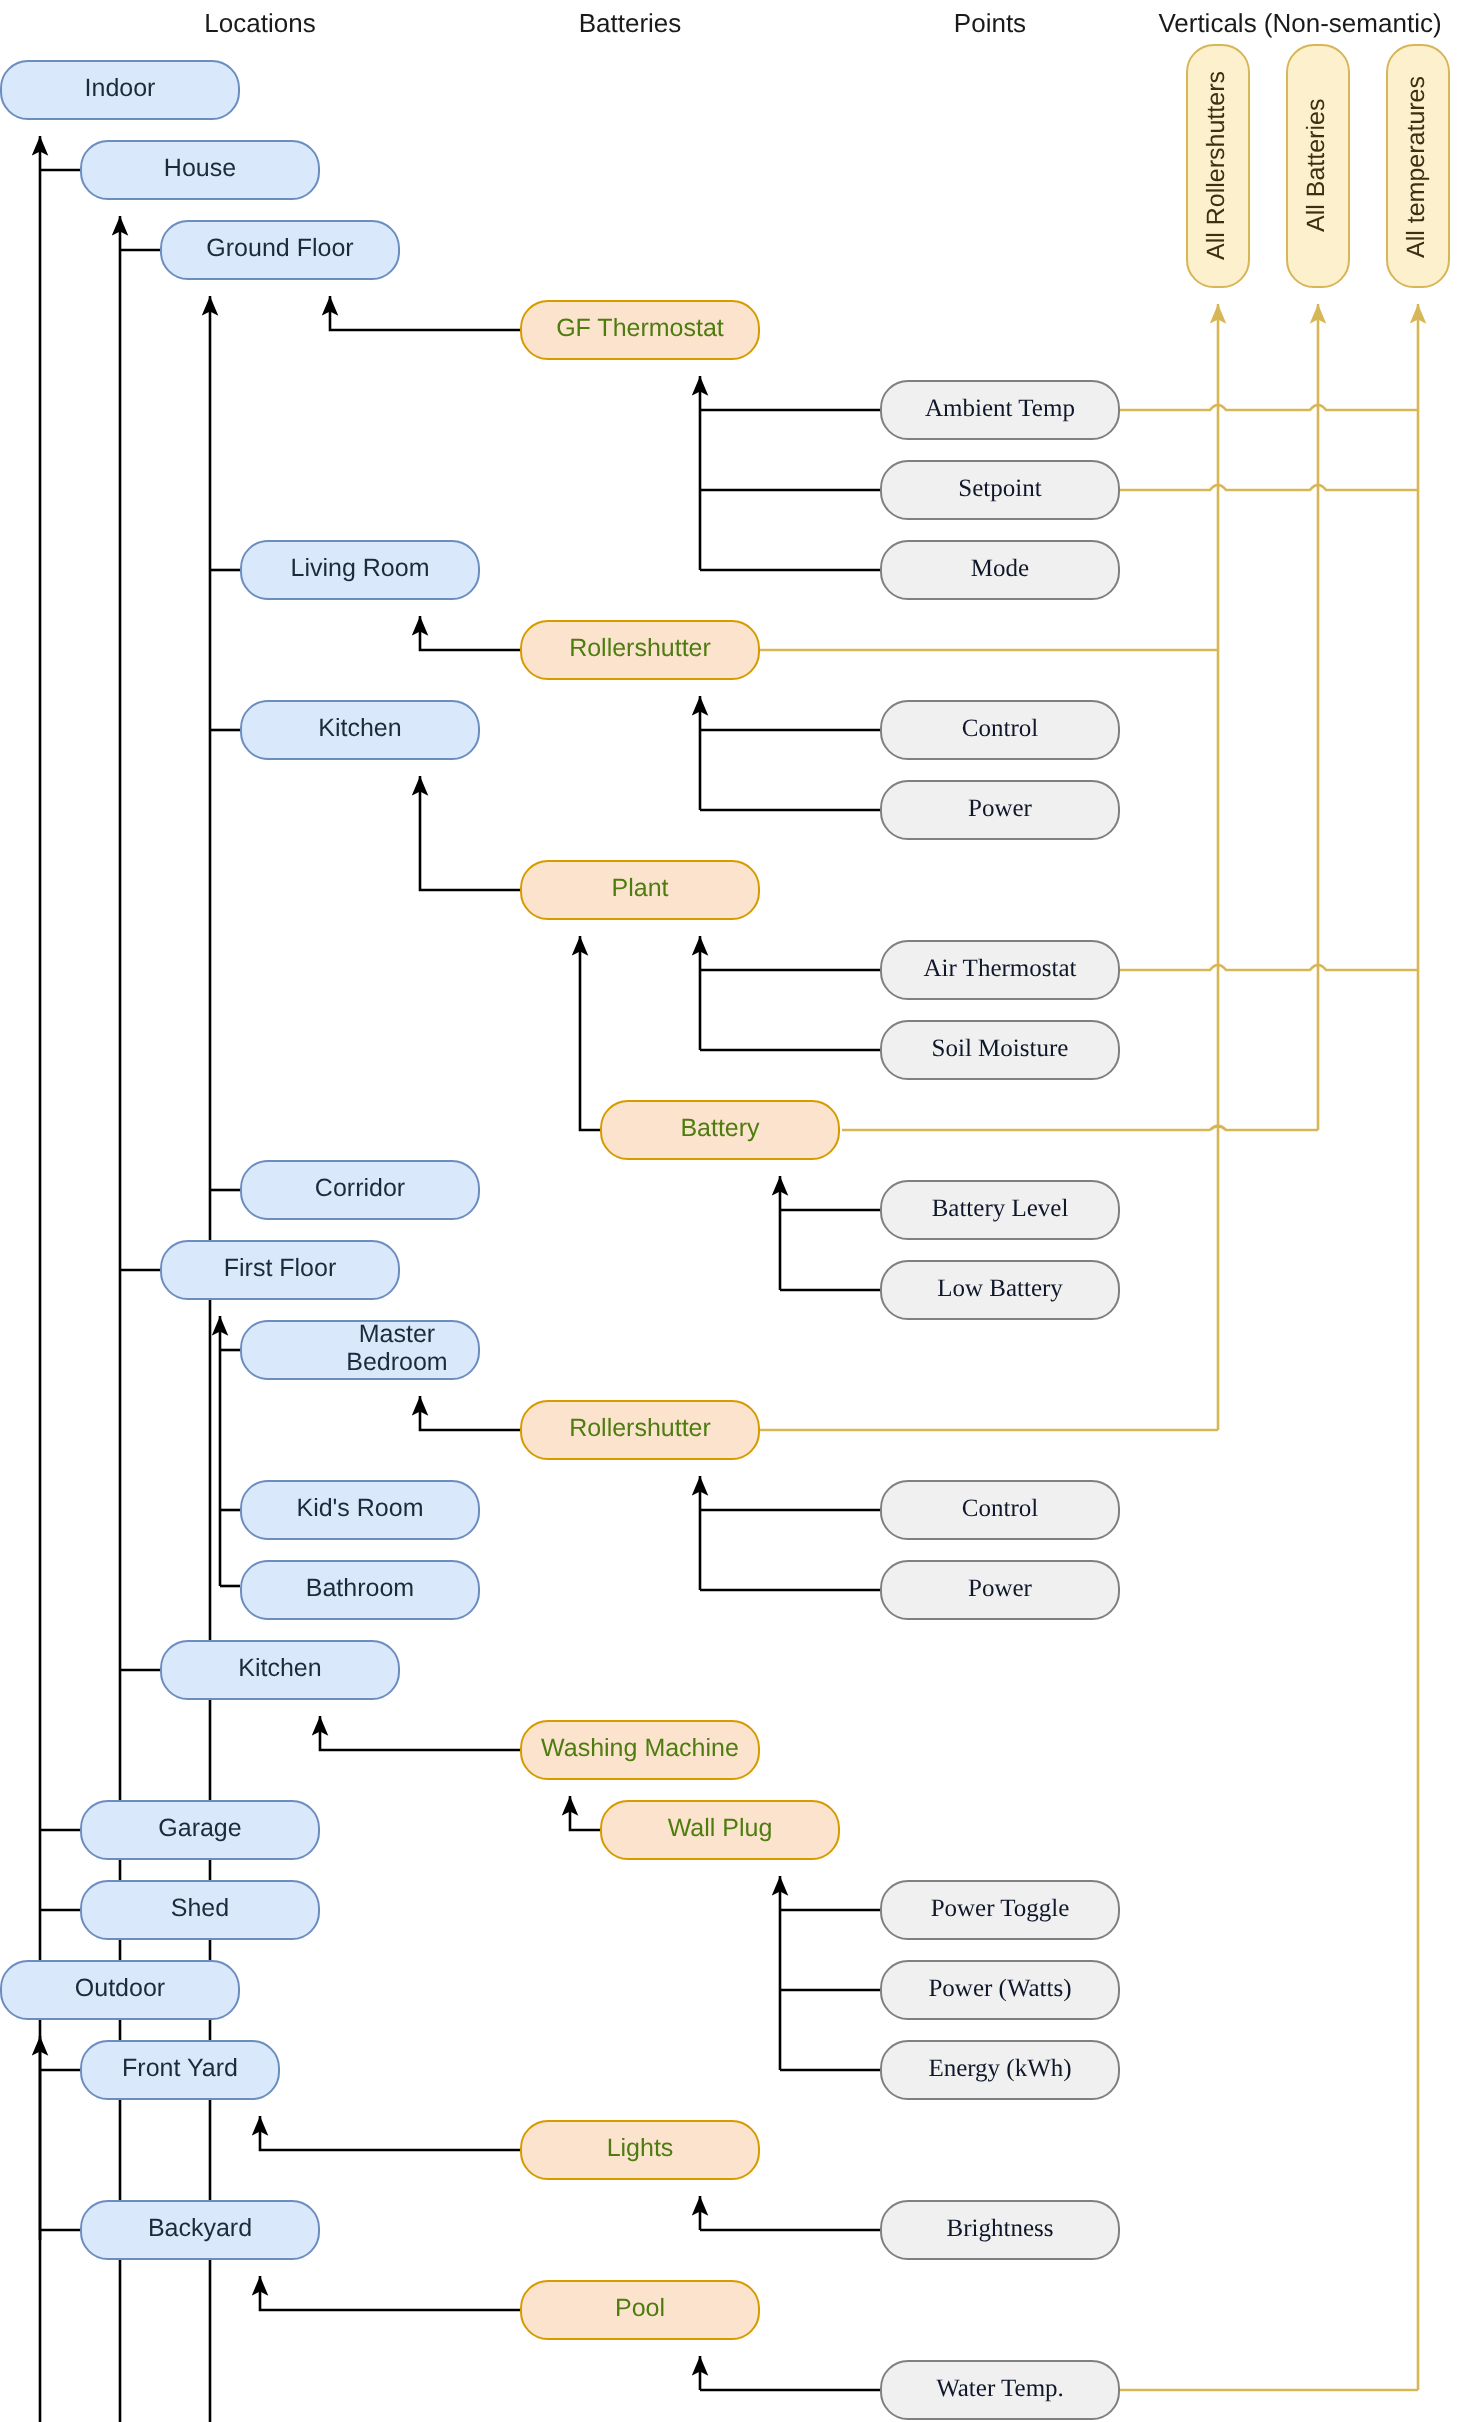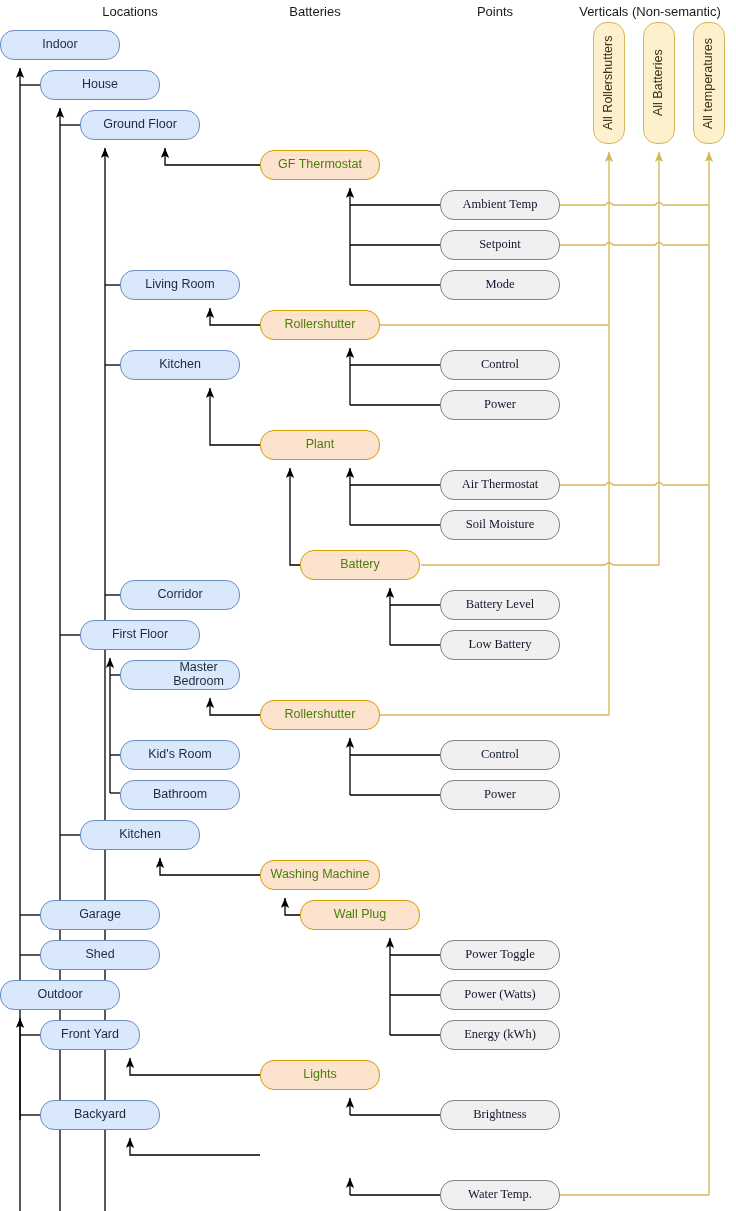--- a/index.html
+++ b/index.html
@@ -155,20 +155,21 @@
   <div class="node loc" style="left:40px;top:1100px;width:120px;">Backyard</div>
 
   <div class="node equip" style="left:260px;top:150px;width:120px;">GF Thermostat</div>
   <div class="node equip" style="left:260px;top:310px;width:120px;">Rollershutter</div>
   <div class="node equip" style="left:260px;top:430px;width:120px;">Plant</div>
   <div class="node equip" style="left:300px;top:550px;width:120px;">Battery</div>
   <div class="node equip" style="left:260px;top:700px;width:120px;">Rollershutter</div>
   <div class="node equip" style="left:260px;top:860px;width:120px;">Washing Machine</div>
   <div class="node equip" style="left:300px;top:900px;width:120px;">Wall Plug</div>
   <div class="node equip" style="left:260px;top:1060px;width:120px;">Lights</div>
+  <div class="node equip" style="left:260px;top:1140px;width:120px;">Pool</div>
 
   <div class="node point" style="left:440px;top:190px;width:120px;">Ambient Temp</div>
   <div class="node point" style="left:440px;top:230px;width:120px;">Setpoint</div>
   <div class="node point" style="left:440px;top:270px;width:120px;">Mode</div>
   <div class="node point" style="left:440px;top:350px;width:120px;">Control</div>
   <div class="node point" style="left:440px;top:390px;width:120px;">Power</div>
   <div class="node point" style="left:440px;top:470px;width:120px;">Air Thermostat</div>
   <div class="node point" style="left:440px;top:510px;width:120px;">Soil Moisture</div>
   <div class="node point" style="left:440px;top:590px;width:120px;">Battery Level</div>
   <div class="node point" style="left:440px;top:630px;width:120px;">Low Battery</div>

